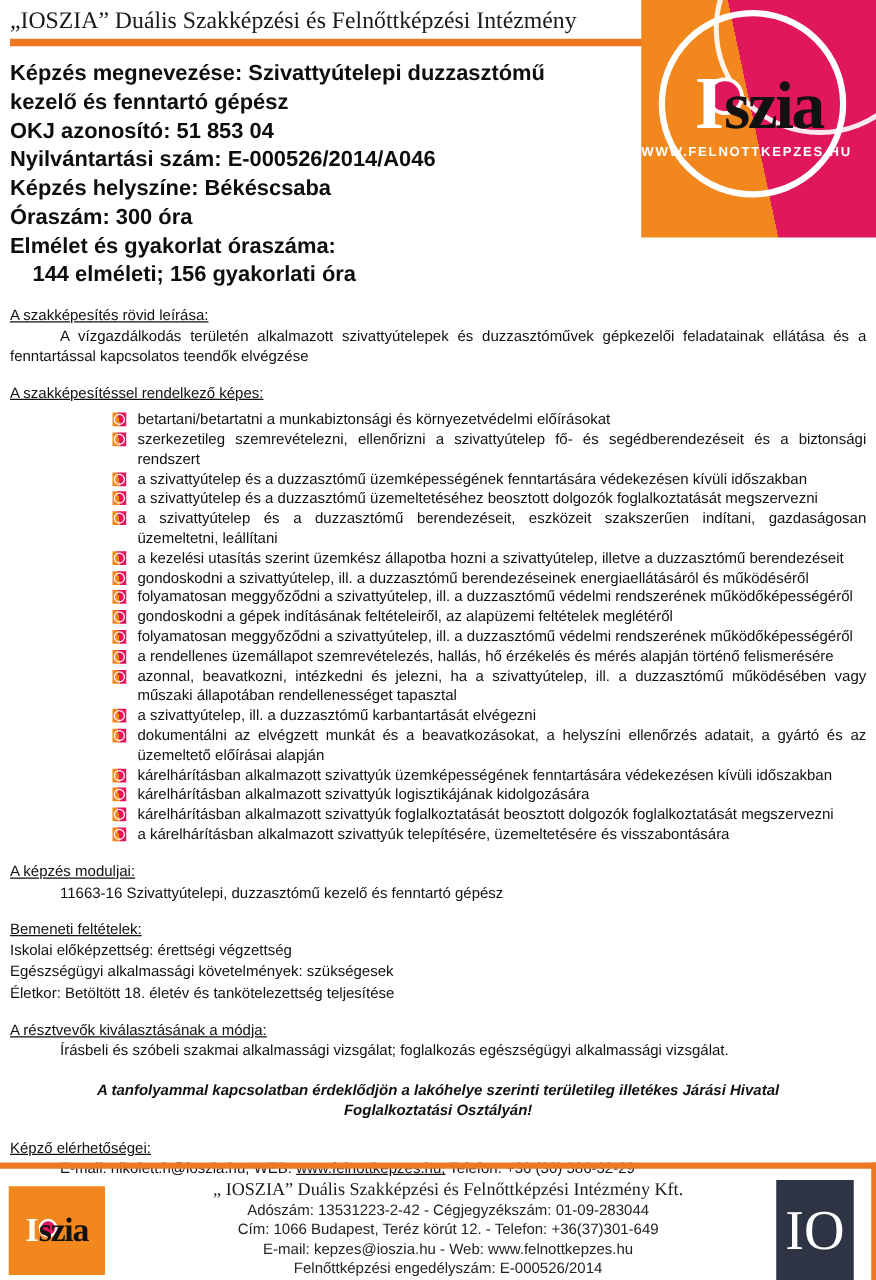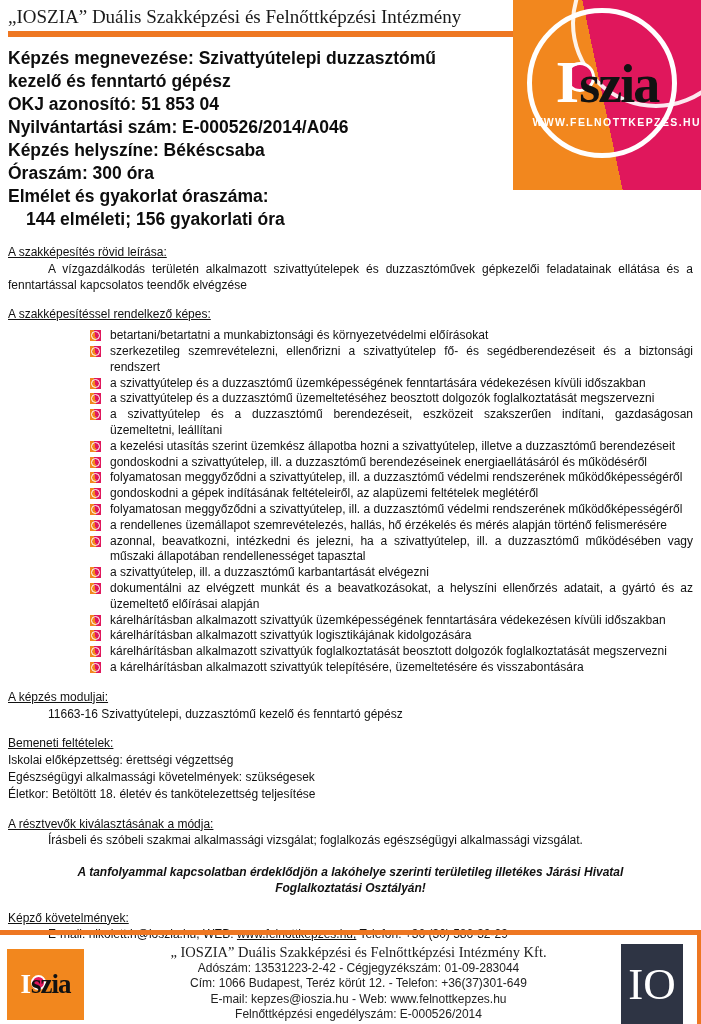--- a/index.html
+++ b/index.html
@@ -22,21 +22,21 @@
   .logo-box{position:absolute;top:0;right:0;width:188px;height:190px;overflow:hidden;
             background:linear-gradient(78deg,var(--logo-orange,#f2871e) 0 48%,var(--pink,#e0175c) 48% 100%);}
   .logo-ring1{position:absolute;left:14px;top:8px;width:150px;height:150px;border:5px solid #fff;border-radius:50%;}
   .logo-ring2{position:absolute;left:58px;top:-62px;width:170px;height:170px;border:4px solid rgba(255,255,255,.9);border-radius:50%;}
   .logo-text{position:absolute;left:0;right:0;top:52px;text-align:center;
              font-family:"Liberation Serif","DejaVu Serif",serif;font-weight:bold;line-height:1;}
   .logo-text .i{color:#fff;font-size:60px;}
   .logo-text .szia{color:#121212;font-size:54px;letter-spacing:-2px;}
   .logo-dot{position:absolute;left:52px;top:62px;width:30px;height:30px;border-radius:50%;
             background:var(--pink,#e0175c);border:3px solid #fff;}
-  .logo-url{position:absolute;left:0;right:0;top:116px;text-align:right;color:#fff;
+  .logo-url{position:absolute;left:0;right:0;top:116px;text-align:left;color:#fff;
             font-size:10.5px;font-weight:bold;letter-spacing:1.4px;}
 
   
   .course{margin:10px 8px 0 8px;font-weight:bold;font-size:17.5px;line-height:23px;color:#0d0d0d;width:500px;}
   .course .indent{padding-left:18px;}
 
   
   .content{margin:12px 8px;font-size:12px;line-height:15.8px;}
   .sec-heading{text-decoration:underline;margin-top:14px;}
   .para{text-align:justify;text-indent:40px;margin-top:1px;}
@@ -183,21 +183,21 @@
   <div class="sec-heading">Bemeneti feltételek:</div>
   <div class="plain-line">Iskolai előképzettség: érettségi végzettség</div>
   <div class="plain-line">Egészségügyi alkalmassági követelmények: szükségesek</div>
   <div class="plain-line">Életkor: Betöltött 18. életév és tankötelezettség teljesítése</div>
 
   <div class="sec-heading">A résztvevők kiválasztásának a módja:</div>
   <div class="tab-line">Írásbeli és szóbeli szakmai alkalmassági vizsgálat; foglalkozás egészségügyi alkalmassági vizsgálat.</div>
 
   <div class="notice">A tanfolyammal kapcsolatban érdeklődjön a lakóhelye szerinti területileg illetékes Járási Hivatal Foglalkoztatási Osztályán!</div>
 
-  <div class="sec-heading">Képző követelmények:</div>
+  <div class="sec-heading">Képző elérhetőségei:</div>
   <div class="tab-line"><span>E-mail: nikolett.h@ioszia.hu, WEB: </span><span class="weblink">www.felnottkepzes.hu,</span><span> Telefon: +36 (30) 586-32-29</span></div>
 
 </div>
 
 <div class="footer">
   <div class="footer-rule"></div>
   <div class="footer-right-strip"></div>
   <div class="footer-body">
     <div class="footer-logo-left">
       <div class="footer-dot"></div>

